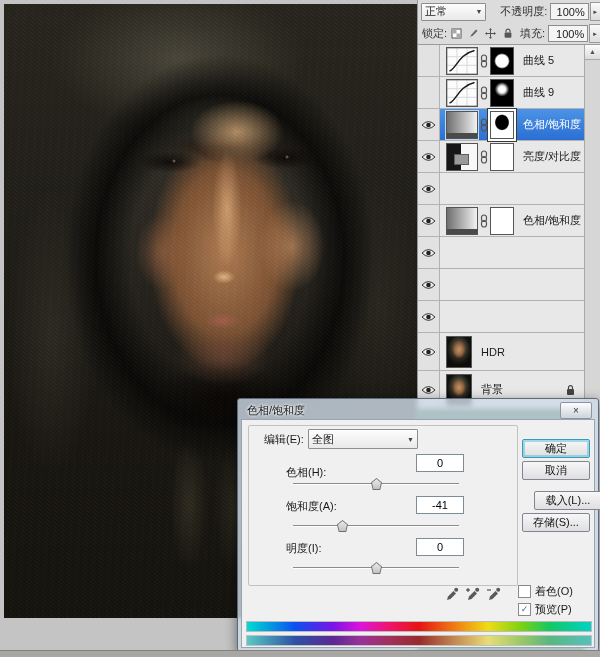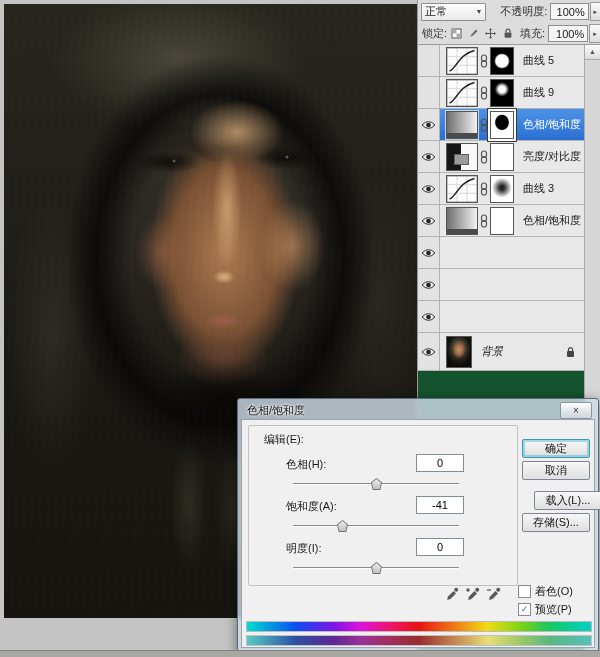--- a/index.html
+++ b/index.html
@@ -274,60 +274,39 @@
     </div>
   </div>
 
   <div class="layer-row">
     <div class="eye-well">
       <svg class="eye-icon" width="15" height="10" viewBox="0 0 15 10">
         <path d="M1 5 Q7.5 -1.8 14 5 Q7.5 11.8 1 5 Z" fill="#eee" stroke="#333" stroke-width="1"></path>
         <circle cx="7.5" cy="5" r="2.3" fill="#222"></circle>
       </svg>
     </div>
-    <div class="row-body">
-      <div class="thumb">
-        <svg class="t-curves" viewBox="0 0 30 26" preserveAspectRatio="none">
-          <rect x="0" y="0" width="30" height="26" fill="#fcfcfc"></rect>
-          <line x1="10" y1="0" x2="10" y2="26" stroke="#d8d8d8"></line>
-              <line x1="20" y1="0" x2="20" y2="26" stroke="#d8d8d8"></line>
-          <line x1="0" y1="8.7" x2="30" y2="8.7" stroke="#d8d8d8"></line>
-              <line x1="0" y1="17.3" x2="30" y2="17.3" stroke="#d8d8d8"></line>
-          <path d="M2.5 23 C9 21, 12 6, 27.5 2.5" stroke="#1a1a1a" stroke-width="1.5" fill="none"></path>
-          <rect x="0" y="0" width="30" height="26" fill="none" stroke="#888"></rect>
-        </svg>
+  </div>
+
+  <div class="layer-row">
+    <div class="eye-well">
+      <svg class="eye-icon" width="15" height="10" viewBox="0 0 15 10">
+        <path d="M1 5 Q7.5 -1.8 14 5 Q7.5 11.8 1 5 Z" fill="#eee" stroke="#333" stroke-width="1"></path>
+        <circle cx="7.5" cy="5" r="2.3" fill="#222"></circle>
+      </svg>
+    </div>
+    <div class="row-body">
+      <div class="thumb">
+
+        <span class="t-huesat"></span>
 
       </div>
       <svg class="link-icon" width="8" height="14" viewBox="0 0 8 14">
         <rect x="1.5" y="1" width="5" height="6.5" rx="2.5" fill="none" stroke="#555" stroke-width="1.2"></rect>
         <rect x="1.5" y="6.5" width="5" height="6.5" rx="2.5" fill="none" stroke="#555" stroke-width="1.2"></rect>
       </svg>
-      <div class="mask mask-white-softblob"></div>
-      <span class="layer-label">曲线 3</span>
-
-    </div>
-  </div>
-
-  <div class="layer-row">
-    <div class="eye-well">
-      <svg class="eye-icon" width="15" height="10" viewBox="0 0 15 10">
-        <path d="M1 5 Q7.5 -1.8 14 5 Q7.5 11.8 1 5 Z" fill="#eee" stroke="#333" stroke-width="1"></path>
-        <circle cx="7.5" cy="5" r="2.3" fill="#222"></circle>
-      </svg>
-    </div>
-    <div class="row-body">
-      <div class="thumb">
-
-        <span class="t-huesat"></span>
-
-      </div>
-      <svg class="link-icon" width="8" height="14" viewBox="0 0 8 14">
-        <rect x="1.5" y="1" width="5" height="6.5" rx="2.5" fill="none" stroke="#555" stroke-width="1.2"></rect>
-        <rect x="1.5" y="6.5" width="5" height="6.5" rx="2.5" fill="none" stroke="#555" stroke-width="1.2"></rect>
-      </svg>
       <div class="mask mask-white"></div>
       <span class="layer-label">色相/饱和度 1</span>
 
     </div>
   </div>
 
   <div class="layer-row">
     <div class="eye-well">
       <svg class="eye-icon" width="15" height="10" viewBox="0 0 15 10">
         <path d="M1 5 Q7.5 -1.8 14 5 Q7.5 11.8 1 5 Z" fill="#eee" stroke="#333" stroke-width="1"></path>
@@ -347,35 +326,52 @@
 
   <div class="layer-row">
     <div class="eye-well">
       <svg class="eye-icon" width="15" height="10" viewBox="0 0 15 10">
         <path d="M1 5 Q7.5 -1.8 14 5 Q7.5 11.8 1 5 Z" fill="#eee" stroke="#333" stroke-width="1"></path>
         <circle cx="7.5" cy="5" r="2.3" fill="#222"></circle>
       </svg>
     </div>
   </div>
 
-
   <div class="layer-row photo-row">
     <div class="eye-well">
       <svg class="eye-icon" width="15" height="10" viewBox="0 0 15 10">
         <path d="M1 5 Q7.5 -1.8 14 5 Q7.5 11.8 1 5 Z" fill="#eee" stroke="#333" stroke-width="1"></path>
         <circle cx="7.5" cy="5" r="2.3" fill="#222"></circle>
       </svg>
     </div>
     <div class="row-body">
       <div class="thumb">
 
         <span class="t-photo"></span>
       </div>
 
-      <span class="layer-label" style="font-style: italic;">背景</span>
+      <span class="layer-label">HDR</span>
+
+    </div>
+  </div>
+
+  <div class="layer-row photo-row">
+    <div class="eye-well">
+      <svg class="eye-icon" width="15" height="10" viewBox="0 0 15 10">
+        <path d="M1 5 Q7.5 -1.8 14 5 Q7.5 11.8 1 5 Z" fill="#eee" stroke="#333" stroke-width="1"></path>
+        <circle cx="7.5" cy="5" r="2.3" fill="#222"></circle>
+      </svg>
+    </div>
+    <div class="row-body">
+      <div class="thumb">
+
+        <span class="t-photo"></span>
+      </div>
+
+      <span class="layer-label" style="">背景</span>
       <svg class="lock-icon" width="9" height="12" viewBox="0 0 9 12">
         <path d="M2.5 5 V3.6 a2 2 0 0 1 4 0 V5" fill="none" stroke="#444" stroke-width="1.2"></path>
         <rect x="1" y="5" width="7" height="6" rx="1" fill="#444"></rect>
       </svg>
     </div>
   </div>
 </div>
 
   <div class="scrollbar">
     <div class="scroll-up">▲</div>
@@ -383,22 +379,26 @@
 </div>
 
 <div class="dialog">
   <span class="dlg-title">色相/饱和度</span>
   <div class="dlg-close">×</div>
   <div class="dialog-inner"></div>
 
   <div class="group-frame"></div>
 
   <span class="dlg-label" style="left:26px;top:33px">编辑(E):</span>
-
-  <span class="dlg-label" style="left:48px;top:58px">色相(H):</span>
+  <div class="dropdown edit-dd">
+    <span>全图</span>
+    <span class="dd-arrow">▼</span>
+  </div>
+
+  <span class="dlg-label" style="left:48px;top:66px">色相(H):</span>
   <input class="dlg-input" style="left: 178px; top: 55px;" value="0">
   <div class="slider" id="slider-0" style="left:55px;top:79px">
     <div class="track"></div>
     <div class="handle" style="left: 50%;"></div>
   </div>
 
   <span class="dlg-label" style="left:48px;top:100px">饱和度(A):</span>
   <input class="dlg-input" style="left: 178px; top: 97px;" value="-41">
   <div class="slider" id="slider-1" style="left:55px;top:121px">
     <div class="track"></div>

